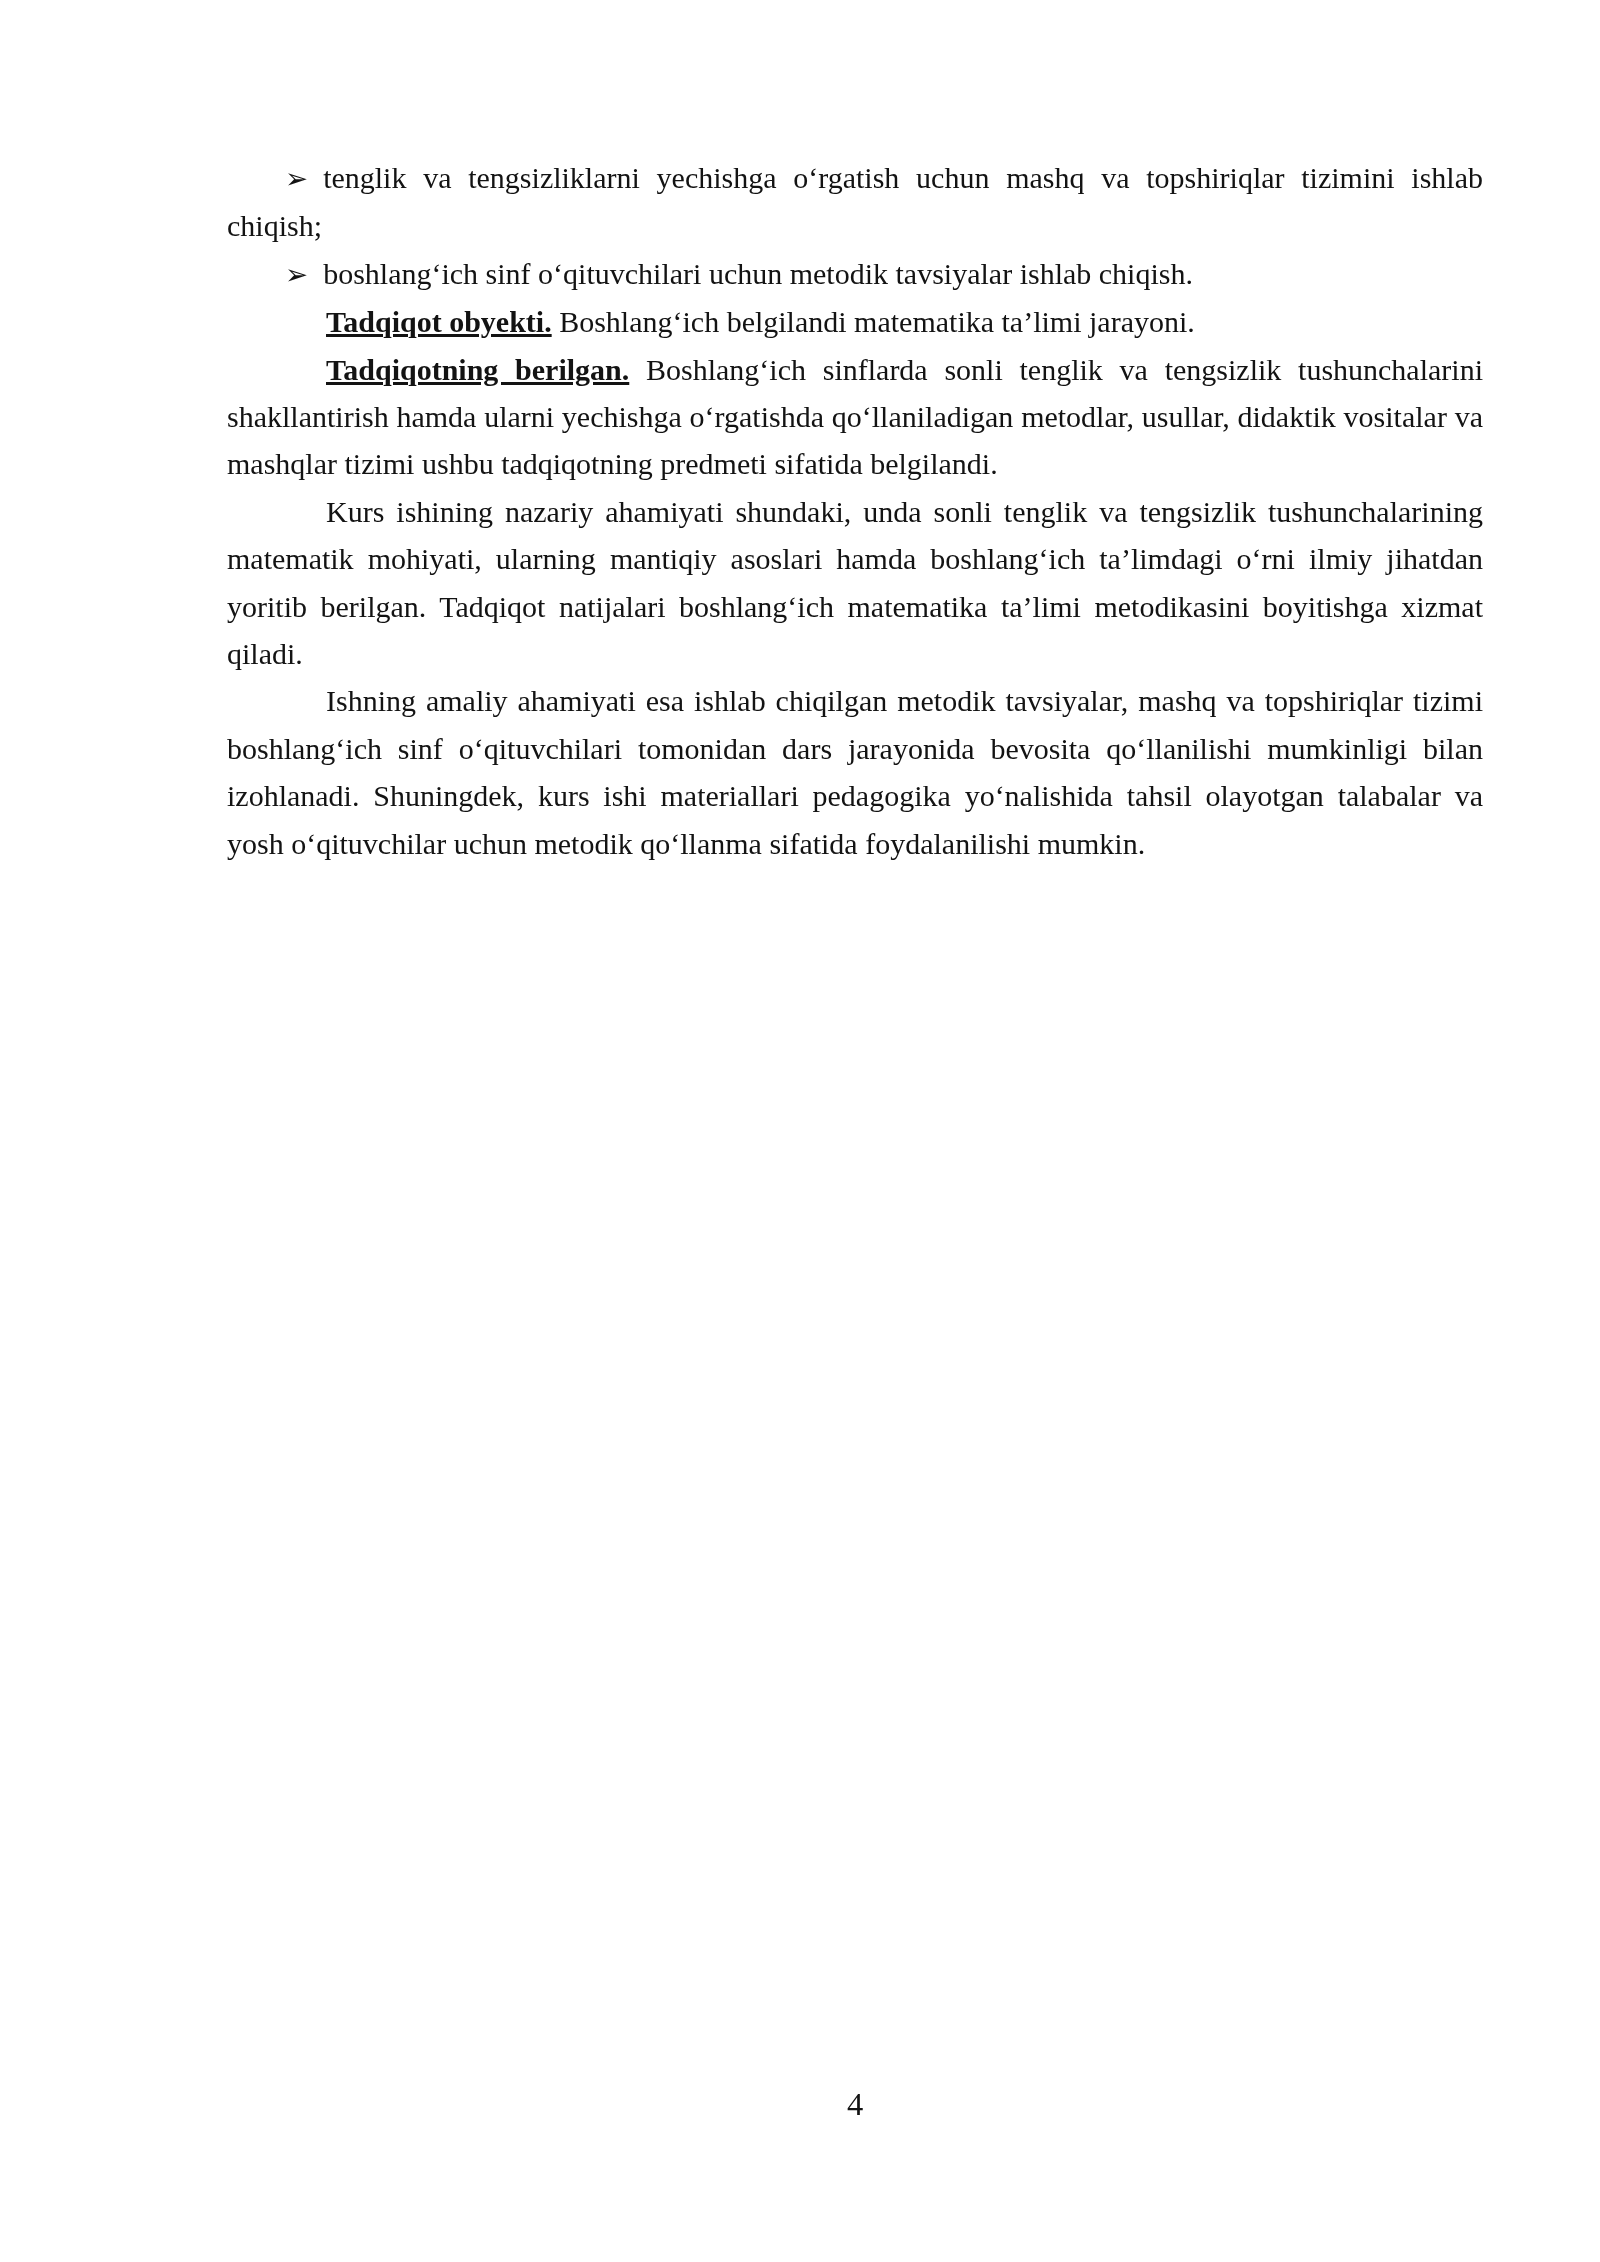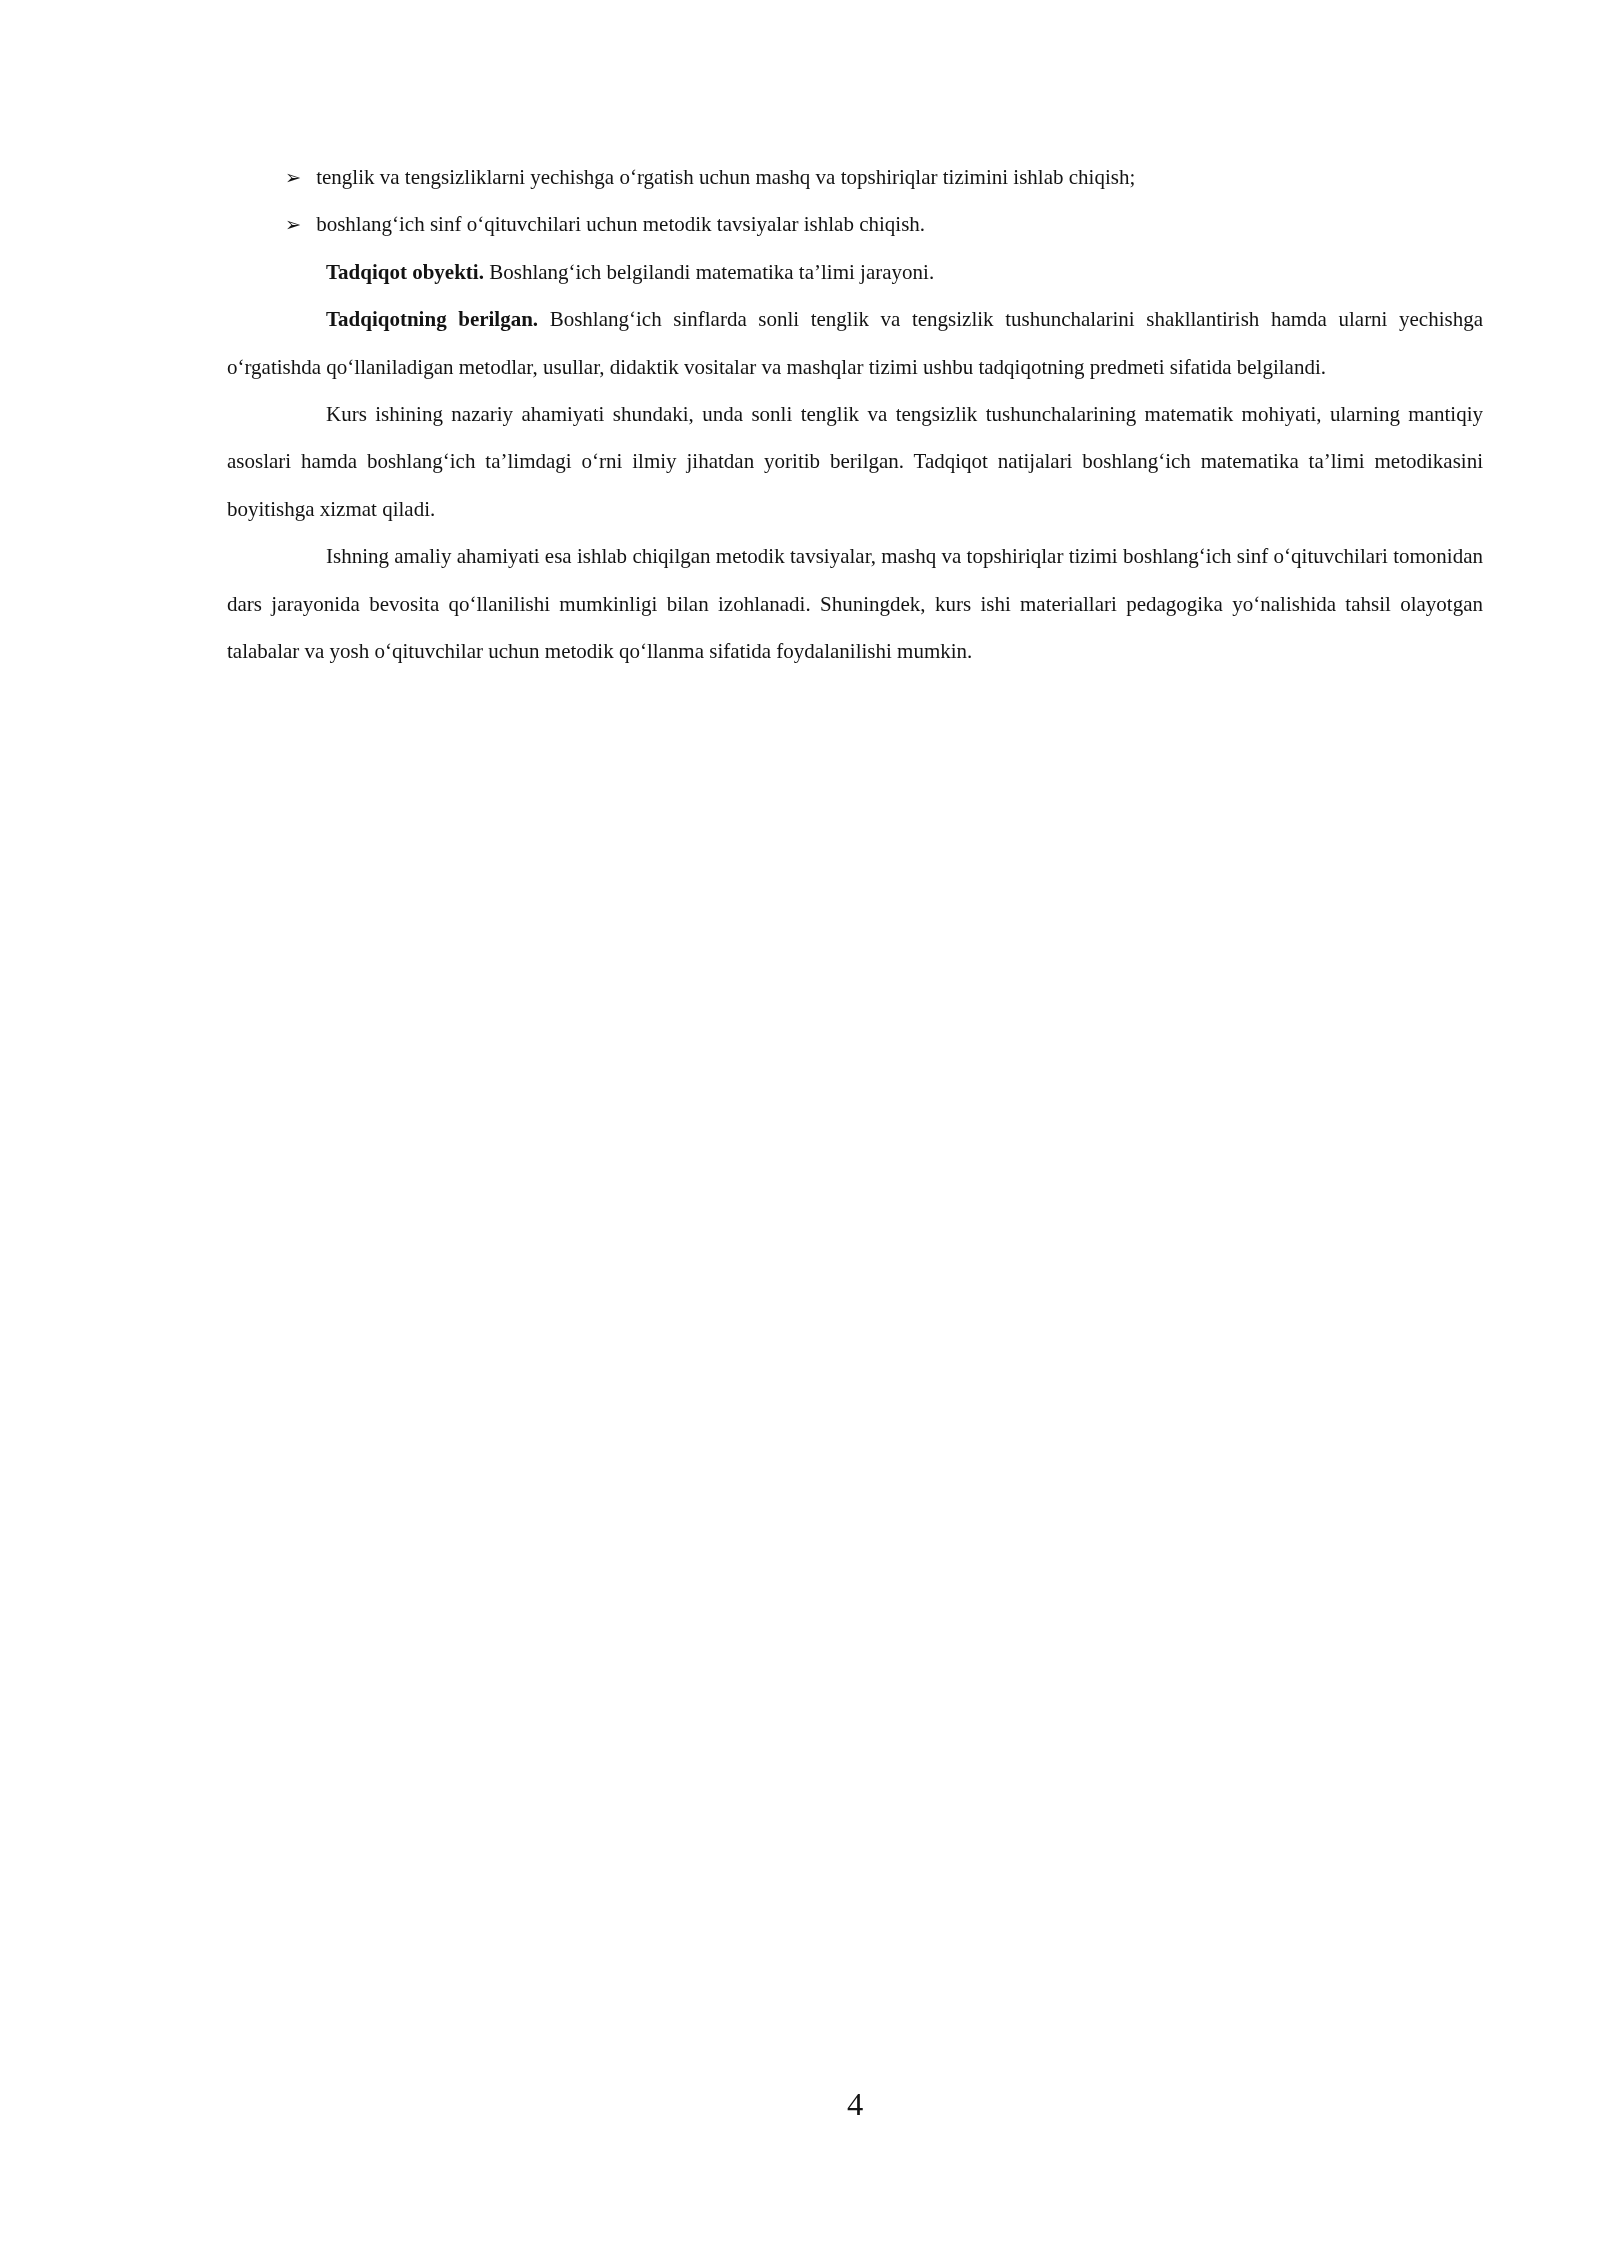--- a/index.html
+++ b/index.html
@@ -21,21 +21,21 @@
       top: 0;
       width: 1600px;
       height: 2262px;
       background: #ffffff;
     }
     .text-block {
       position: absolute;
       left: 227px;
       top: 154px;
       width: 1256px;
-      font-size: 21px;
+      font-size: 30px;
       line-height: 47.4px;
       text-align: justify;
       hyphens: none;
       -webkit-hyphens: none;
     }
     .text-block p {
       margin: 0;
       padding: 0;
     }
     .bullet-para {
@@ -44,20 +44,21 @@
     .body-para {
       text-indent: 99px;
     }
     .bullet-char {
       font-family: "DejaVu Sans", sans-serif;
       font-size: 0.92em;
       margin-right: 15px;
     }
     .lead {
       font-weight: bold;
+      text-decoration: underline;
     }
     .page-number {
       position: absolute;
       left: 227px;
       top: 2081px;
       width: 1256px;
       text-align: center;
       font-size: 32.5px;
       line-height: 47.4px;
     }

